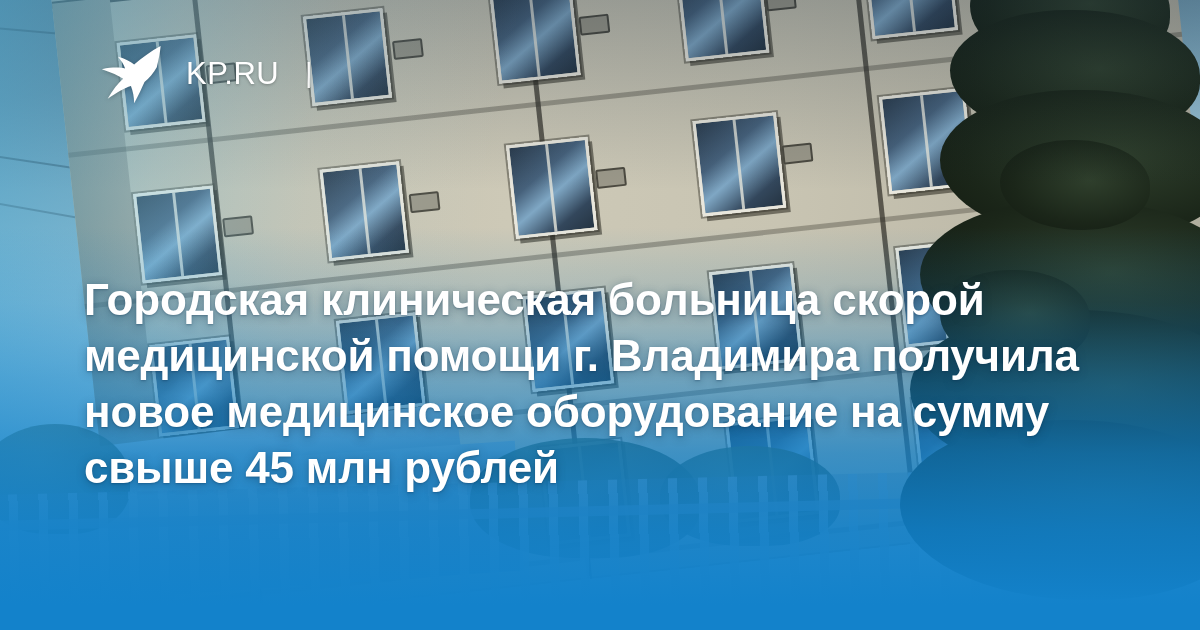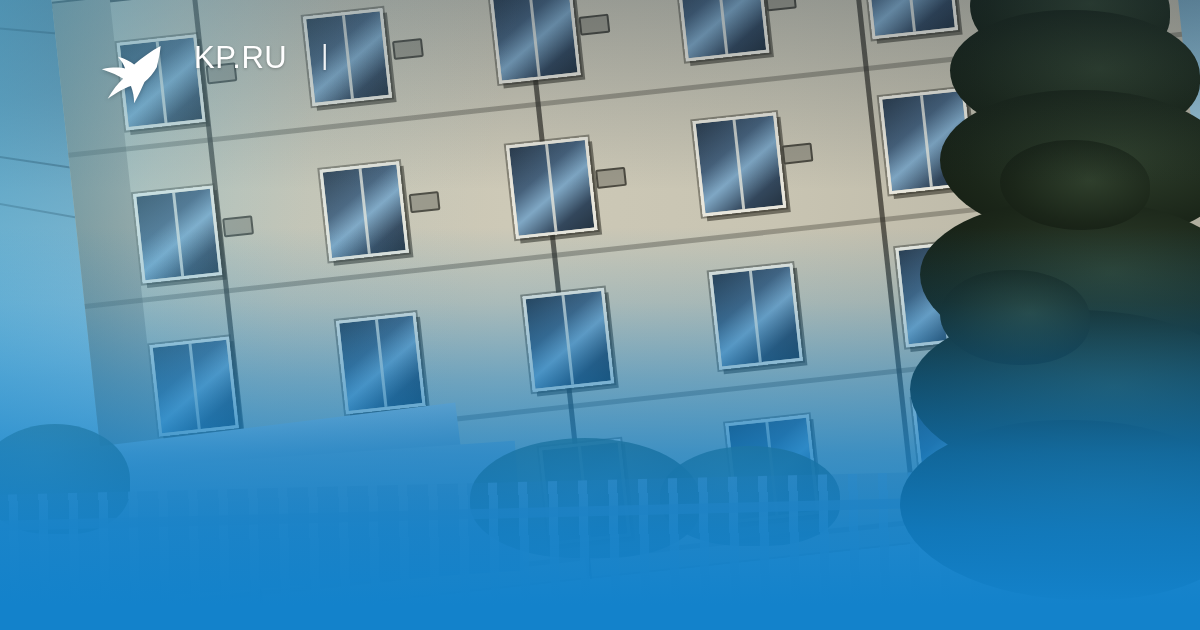--- a/index.html
+++ b/index.html
@@ -223,22 +223,22 @@
     position: absolute; left:0; top:0; right:0; height: 190px;
     background: linear-gradient(180deg, rgba(20,40,60,.28), rgba(20,40,60,0));
   }
 
   
   .header {
     position: absolute;
     left: 96px;
     top: 42px;
     display: flex;
-    align-items: flex-start;
-    gap: 8px;
+    align-items: center;
+    gap: 0;
     z-index: 30;
   }
   .logo-bird {
     width: 66px;
     height: 62px;
     display: block;
     flex: none;
     filter: drop-shadow(0 1px 2px rgba(0,0,0,.25));
   }
   .brand {
@@ -388,14 +388,15 @@
            C35 39 24 39 8 42 C23 47 34 52 41 57
            C33 64 25 74 17 88 C31 78 43 71 53 68
            C56 76 58 85 58 95 C65 82 70 71 74 62
            C81 56 88 48 93 39 C96 27 98 16 99 6 Z"></path>
     </svg>
 
     <span class="brand">KP.RU</span>
     <span class="sep">|</span>
   </div>
 
+  <h1 class="headline">Городская клиническая больница скорой медицинской помощи г. Владимира получила новое медицинское оборудование на сумму свыше 45 млн рублей</h1>
 
 </div>
 
 </body></html>

